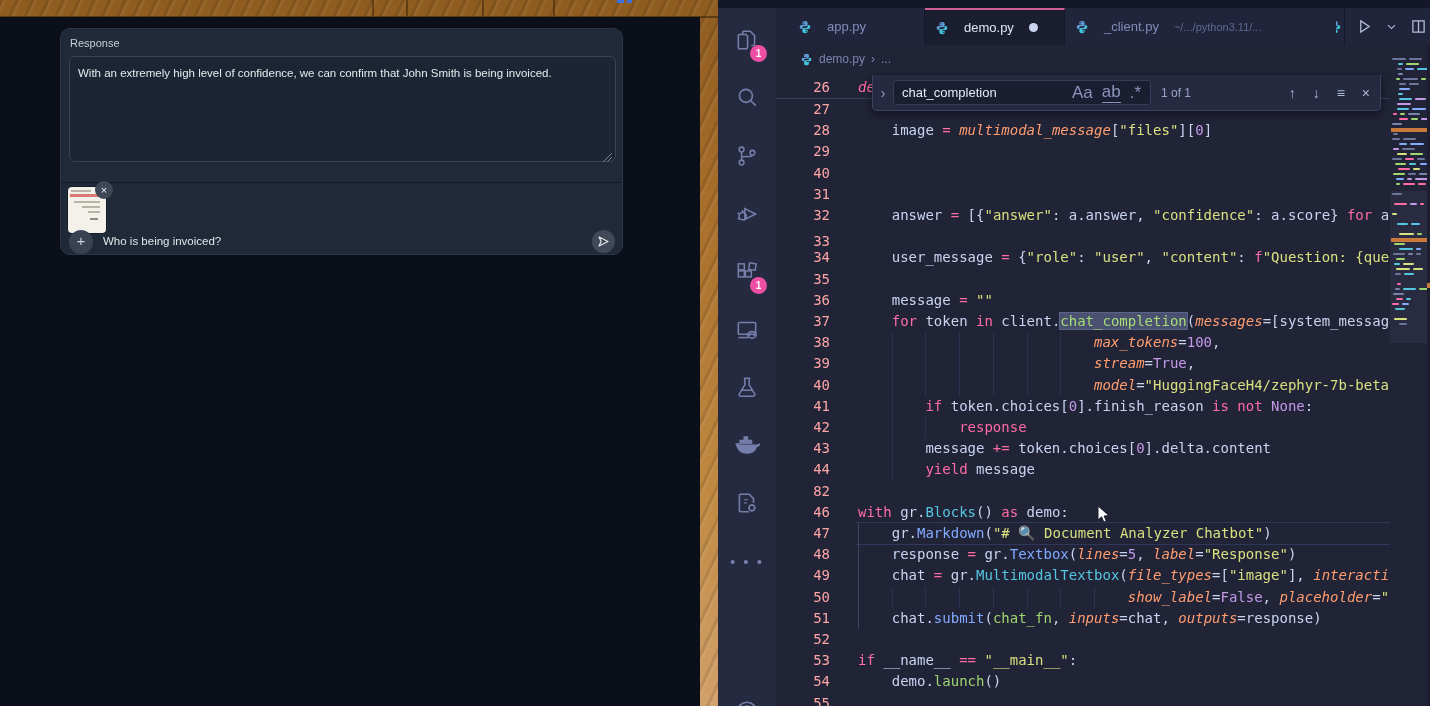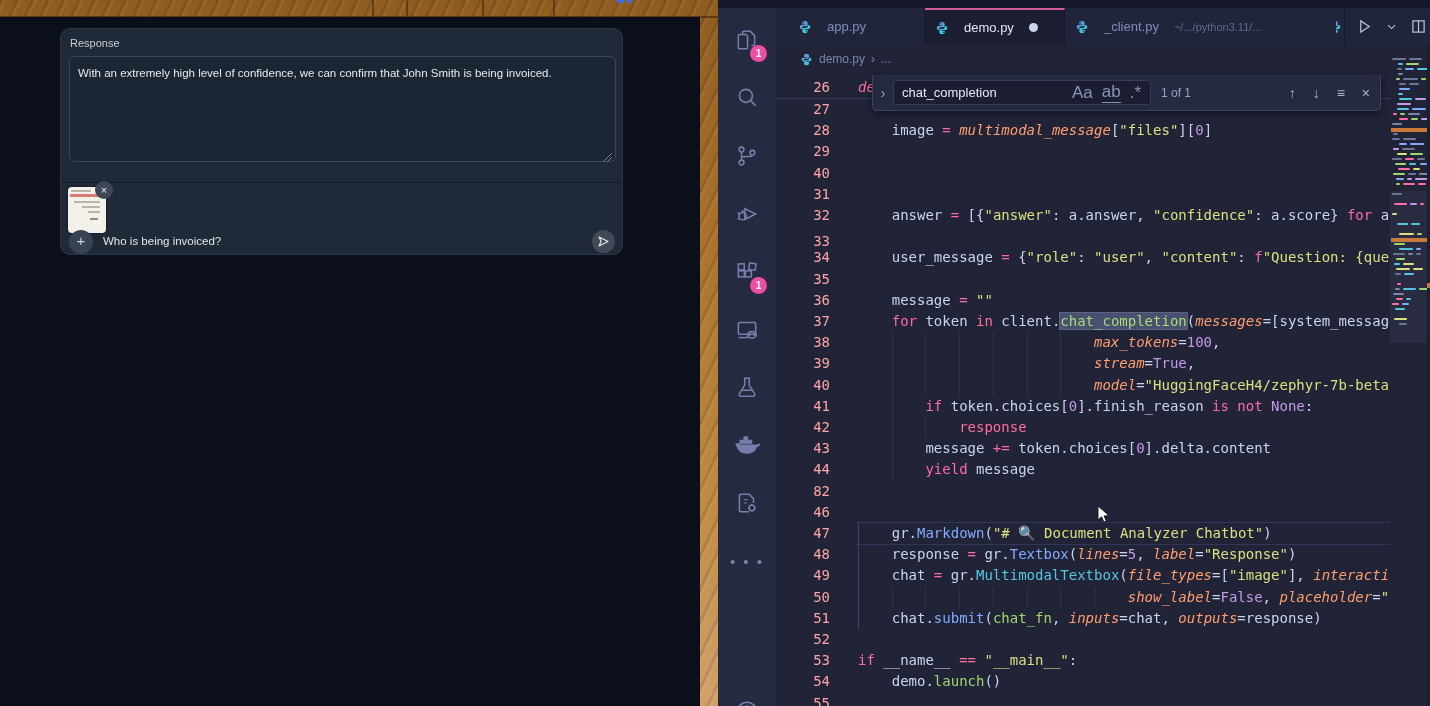--- a/index.html
+++ b/index.html
@@ -300,21 +300,21 @@
           <div class="row" style="top: 244.8px;"><span class="num">36</span><span class="code"><span class="sg-t">    message </span><span class="sg-k">=</span><span class="sg-t"> </span><span class="sg-s">""</span></span></div>
           <div class="row" style="top: 266px;"><span class="num">37</span><span class="code"><span class="sg-t">    </span><span class="sg-k">for</span><span class="sg-t"> token </span><span class="sg-k">in</span><span class="sg-t"> client.</span><span class="sg-m">chat_completion</span><span class="sg-t">(</span><span class="sg-p">messages</span><span class="sg-t">=[system_message, user_message],</span></span></div>
           <div class="row" style="top: 287.2px;"><span class="num">38</span><span class="code"><span class="sg-t">                            </span><span class="sg-p">max_tokens</span><span class="sg-t">=</span><span class="sg-n">100</span><span class="sg-t">,</span></span></div>
           <div class="row" style="top: 308.4px;"><span class="num">39</span><span class="code"><span class="sg-t">                            </span><span class="sg-p">stream</span><span class="sg-t">=</span><span class="sg-n">True</span><span class="sg-t">,</span></span></div>
           <div class="row" style="top: 329.6px;"><span class="num">40</span><span class="code"><span class="sg-t">                            </span><span class="sg-p">model</span><span class="sg-t">=</span><span class="sg-s">"HuggingFaceH4/zephyr-7b-beta"</span></span></div>
           <div class="row" style="top: 350.8px;"><span class="num">41</span><span class="code"><span class="sg-t">        </span><span class="sg-k">if</span><span class="sg-t"> token.choices[</span><span class="sg-n">0</span><span class="sg-t">].finish_reason </span><span class="sg-k">is</span><span class="sg-t"> </span><span class="sg-k">not</span><span class="sg-t"> </span><span class="sg-n">None</span><span class="sg-t">:</span></span></div>
           <div class="row" style="top: 372px;"><span class="num">42</span><span class="code"><span class="sg-t">            </span><span class="sg-k">response</span></span></div>
           <div class="row" style="top: 393.2px;"><span class="num">43</span><span class="code"><span class="sg-t">        message </span><span class="sg-k">+=</span><span class="sg-t"> token.choices[</span><span class="sg-n">0</span><span class="sg-t">].delta.content</span></span></div>
           <div class="row" style="top: 414.4px;"><span class="num">44</span><span class="code"><span class="sg-t">        </span><span class="sg-k">yield</span><span class="sg-t"> message</span></span></div>
           <div class="row" style="top: 435.6px;"><span class="num">82</span><span class="code"></span></div>
-          <div class="row" style="top: 456.8px;"><span class="num">46</span></div>
+          <div class="row" style="top: 456.8px;"><span class="num">46</span><span class="code"><span class="sg-k">with</span><span class="sg-t"> gr.</span><span class="sg-c">Blocks</span><span class="sg-t">() </span><span class="sg-k">as</span><span class="sg-t"> demo:</span></span></div>
           <div class="row" style="top: 478px;"><span class="num">47</span><span class="code"><span class="sg-t">    gr.</span><span class="sg-f">Markdown</span><span class="sg-t">(</span><span class="sg-s">"# 🔍 Document Analyzer Chatbot"</span><span class="sg-t">)</span></span></div>
           <div class="row" style="top: 499.2px;"><span class="num">48</span><span class="code"><span class="sg-t">    response </span><span class="sg-k">=</span><span class="sg-t"> gr.</span><span class="sg-f">Textbox</span><span class="sg-t">(</span><span class="sg-p">lines</span><span class="sg-t">=</span><span class="sg-n">5</span><span class="sg-t">, </span><span class="sg-p">label</span><span class="sg-t">=</span><span class="sg-s">"Response"</span><span class="sg-t">)</span></span></div>
           <div class="row" style="top: 520.4px;"><span class="num">49</span><span class="code"><span class="sg-t">    chat </span><span class="sg-k">=</span><span class="sg-t"> gr.</span><span class="sg-c">MultimodalTextbox</span><span class="sg-t">(</span><span class="sg-p">file_types</span><span class="sg-t">=[</span><span class="sg-s">"image"</span><span class="sg-t">], </span><span class="sg-p">interactive</span></span></div>
           <div class="row" style="top: 541.6px;"><span class="num">50</span><span class="code"><span class="sg-t">                                </span><span class="sg-p">show_label</span><span class="sg-t">=</span><span class="sg-n">False</span><span class="sg-t">, </span><span class="sg-p">placeholder</span><span class="sg-t">=</span><span class="sg-s">"Upload an image and ask a question"</span></span></div>
           <div class="row" style="top: 562.8px; text-decoration: underline;"><span class="num">51</span><span class="code"><span class="sg-t">    chat.</span><span class="sg-f">submit</span><span class="sg-t">(</span><span class="sg-g">chat_fn</span><span class="sg-t">, </span><span class="sg-p">inputs</span><span class="sg-t">=chat, </span><span class="sg-p">outputs</span><span class="sg-t">=response)</span></span></div>
           <div class="row" style="top: 584px;"><span class="num">52</span><span class="code"></span></div>
           <div class="row" style="top: 605.2px;"><span class="num">53</span><span class="code"><span class="sg-k">if</span><span class="sg-t"> __name__ </span><span class="sg-k">==</span><span class="sg-t"> </span><span class="sg-s">"__main__"</span><span class="sg-t">:</span></span></div>
           <div class="row" style="top: 626.4px;"><span class="num">54</span><span class="code"><span class="sg-t">    demo.</span><span class="sg-g">launch</span><span class="sg-t">()</span></span></div>
           <div class="row" style="top: 647.6px;"><span class="num">55</span><span class="code"></span></div>
         </div>

